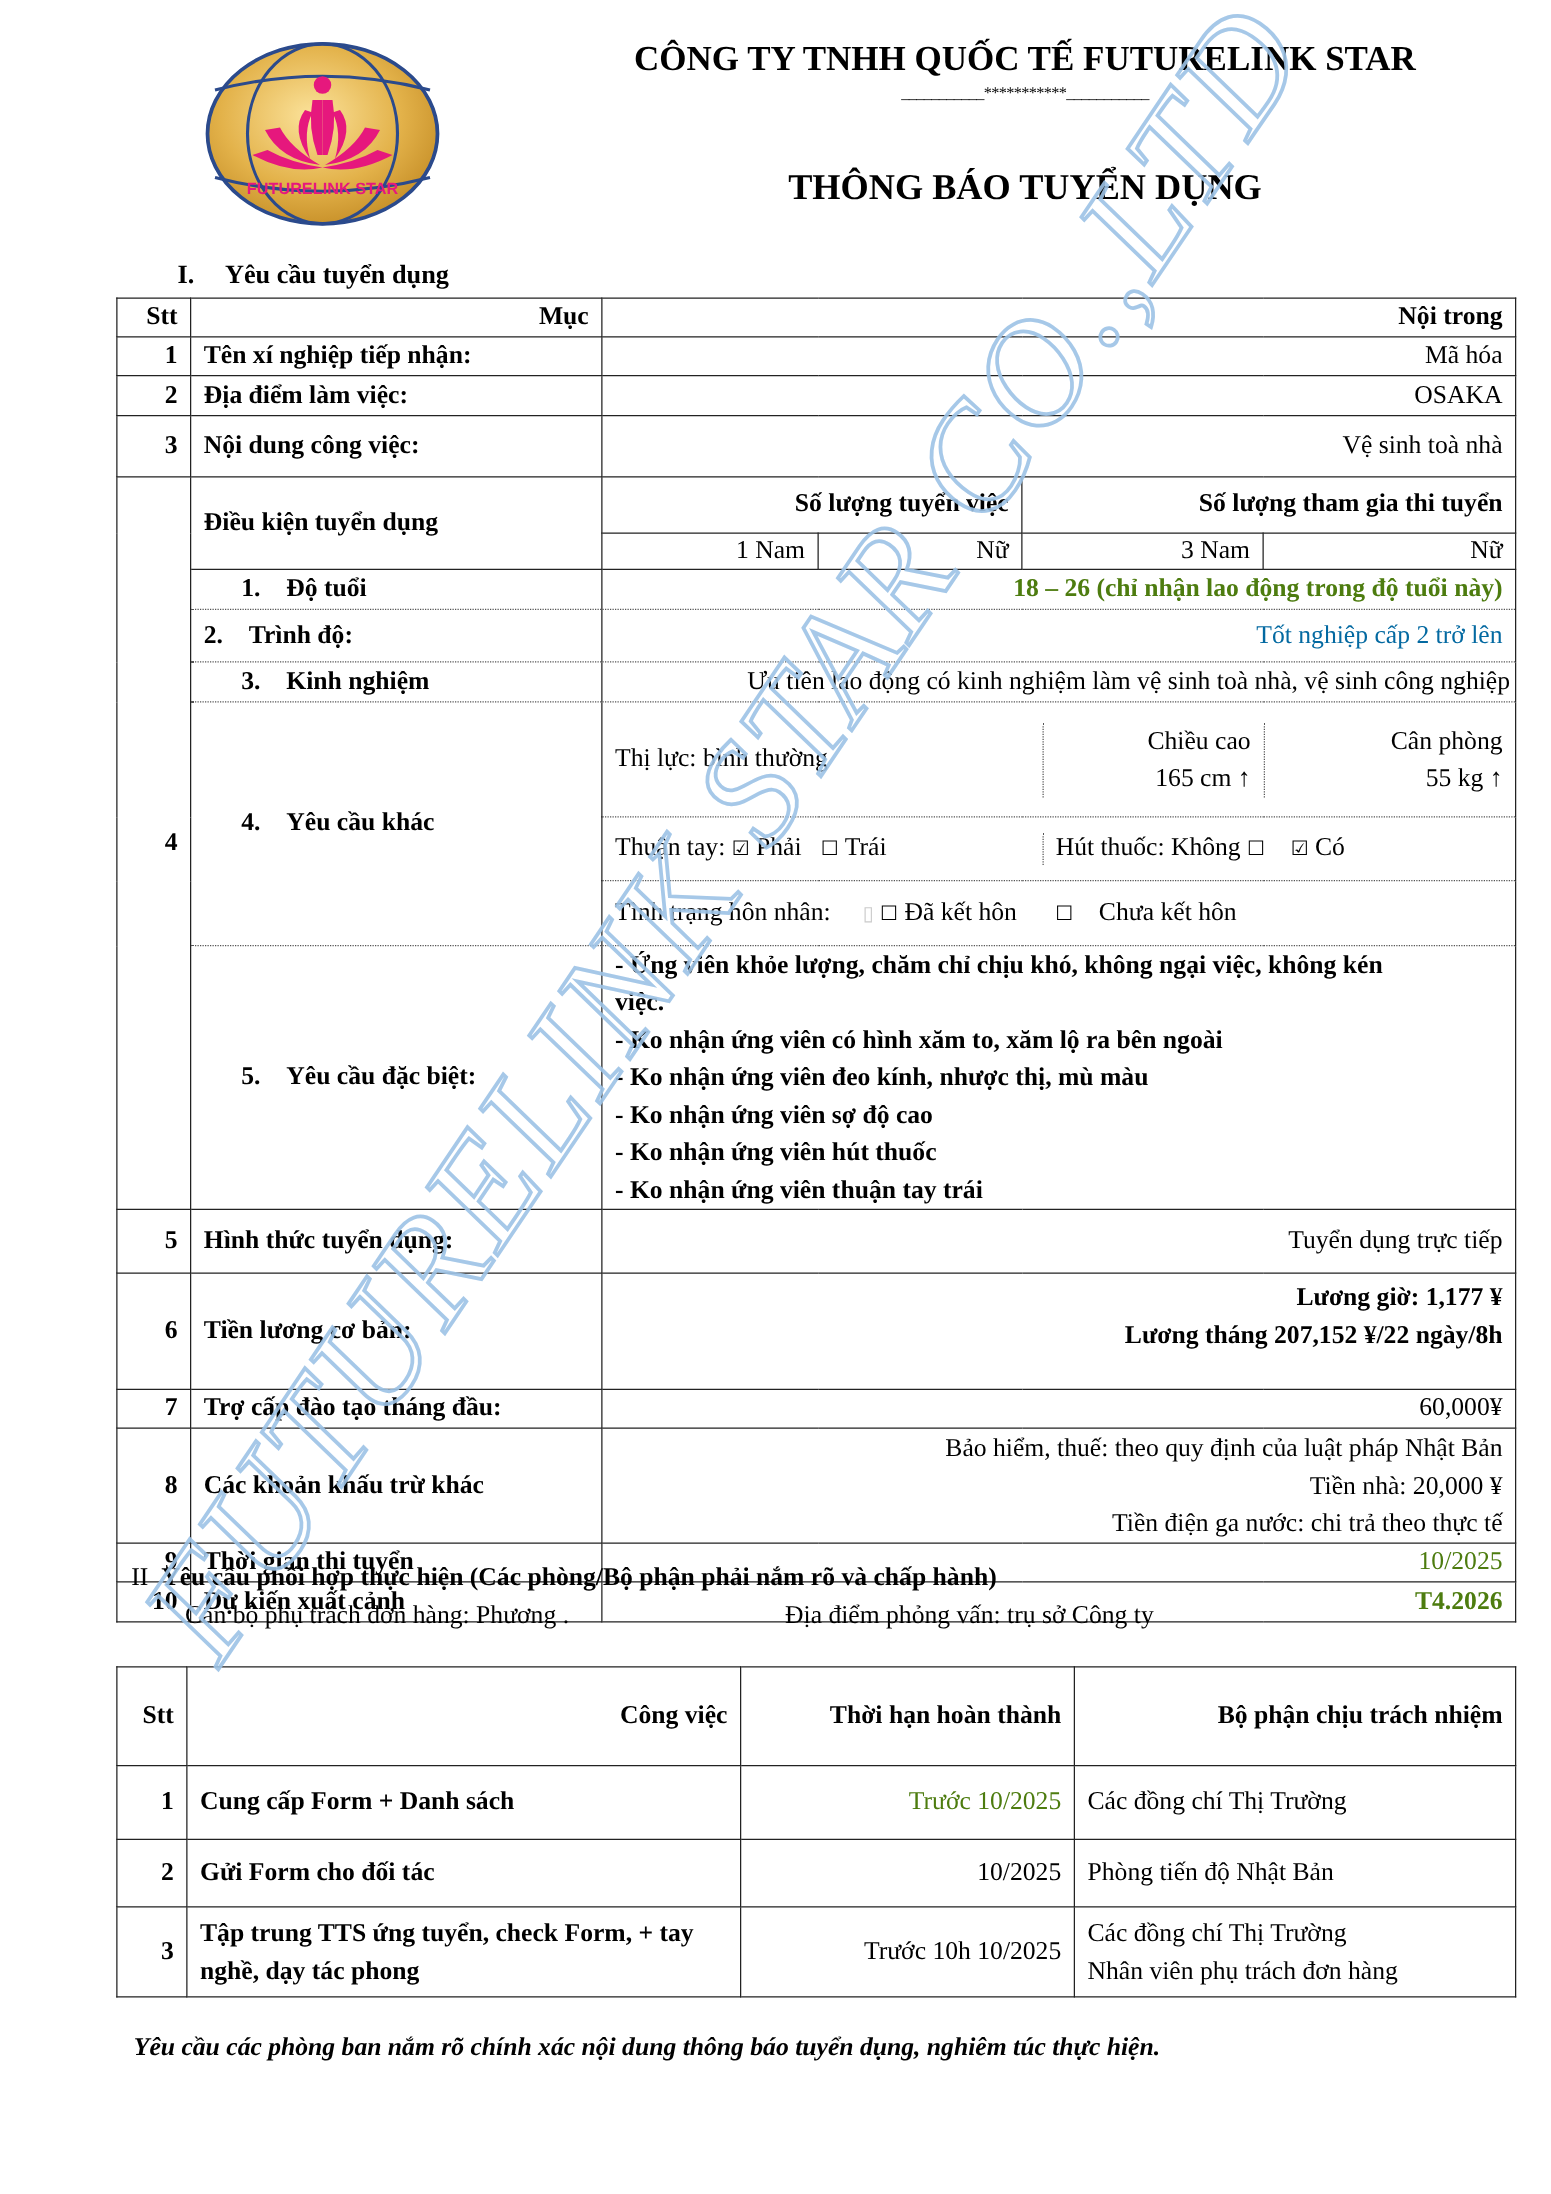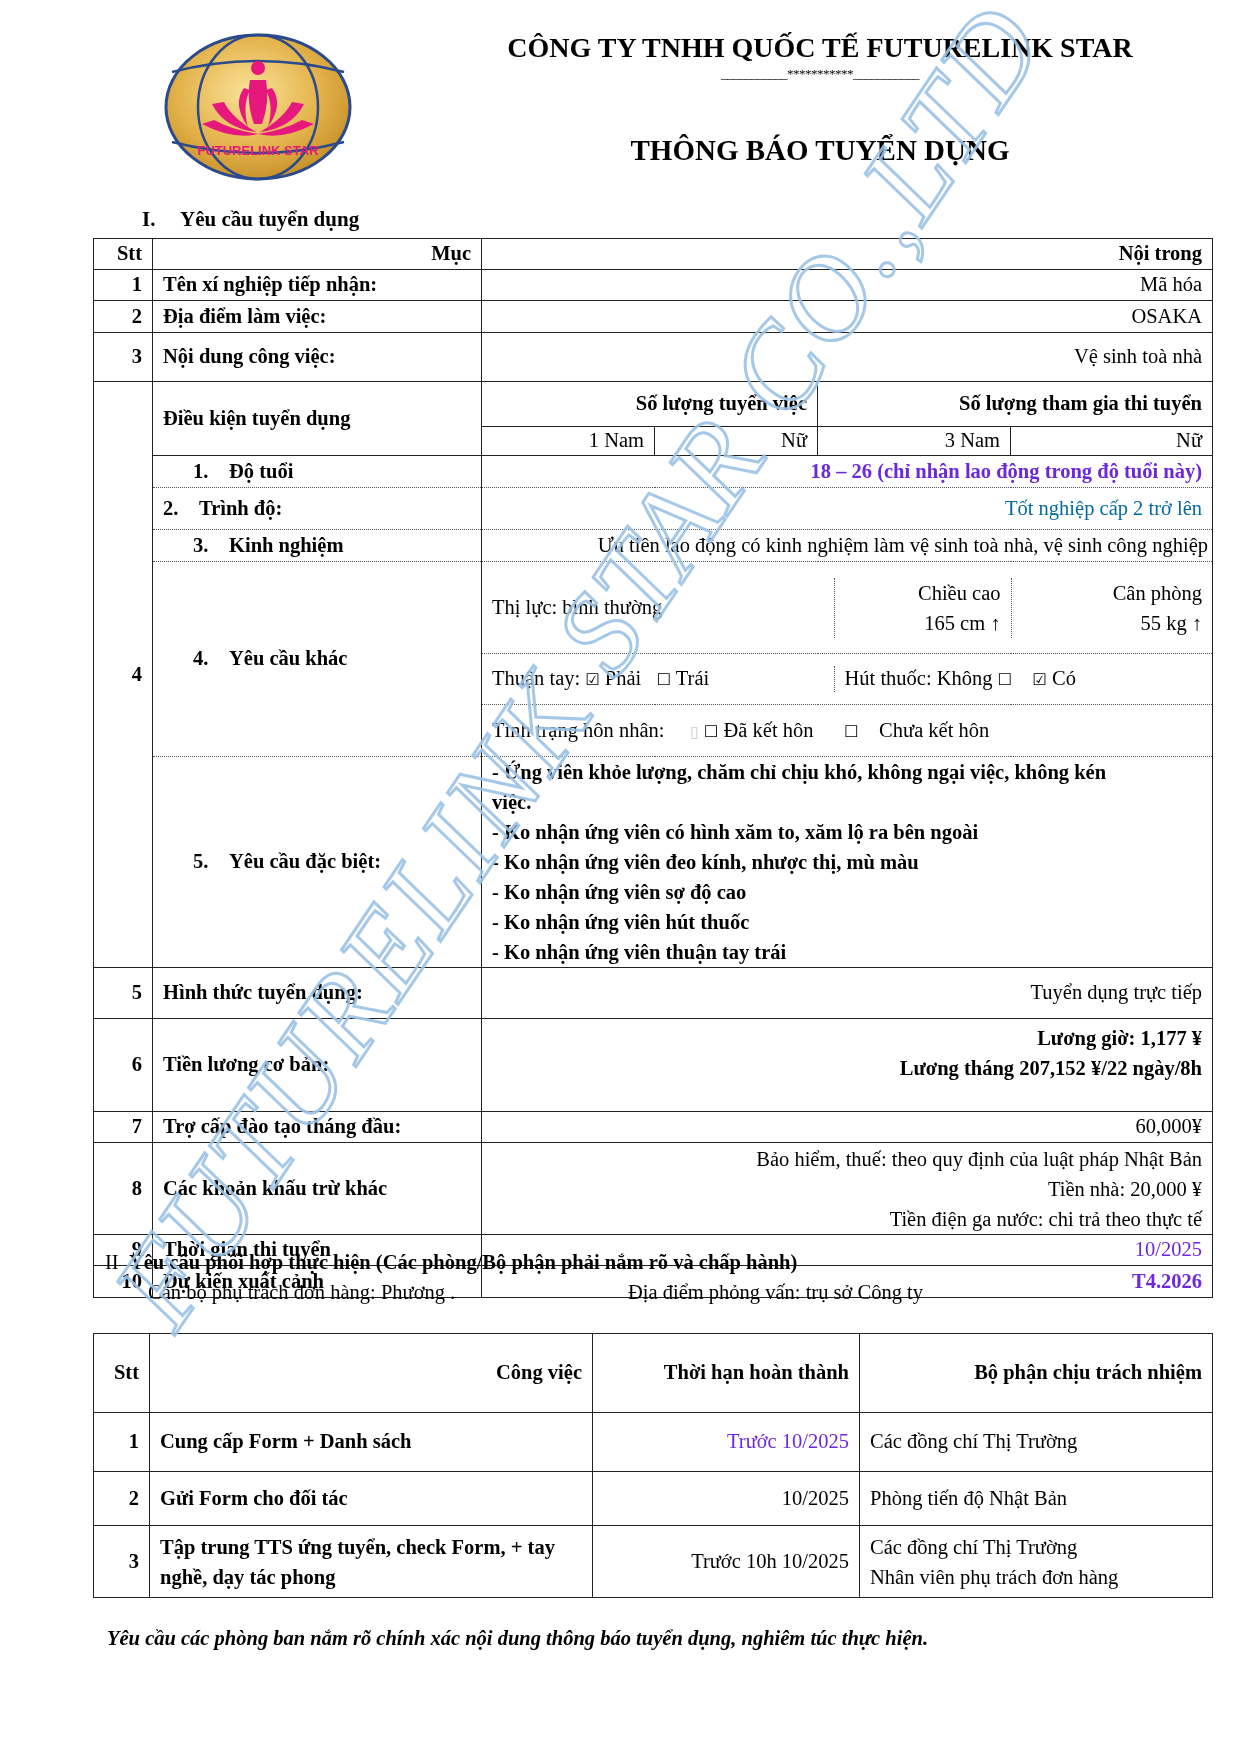--- a/index.html
+++ b/index.html
@@ -11,21 +11,21 @@
   .sep { left:560px; top:66px; width:520px; text-align:center; font-size:13px; white-space:nowrap; letter-spacing:-0.5px; }
   .title { left:460px; top:134px; width:720px; text-align:center; font-weight:bold; font-size:29px; white-space:nowrap; }
   .sec1 { left:142px; top:207px; font-size:21px; font-weight:bold; white-space:nowrap; }
   .sec1 .num { display:inline-block; width:38px; }
 
   table { border-collapse:collapse; position:absolute; table-layout:fixed; }
   td, th { border:1px solid #222; padding:0 10px; font-size:20.5px; line-height:1.25; vertical-align:middle; }
   th { font-weight:bold; }
   .b { font-weight:bold; }
   .c { text-align:right; }
-  .red { color:#6d28d9; }
+  .red { color:#4d7c0f; }
   .navy { color:#0369a1; }
   .dot-b { border-bottom:1px dotted #555; }
   .dot-t { border-top:1px dotted #555; }
 
   #t1 { left:93px; top:238px; width:1119px; }
   #t2 { left:93px; top:1333px; width:1119px; }
 
   .sub { width:100%; height:100%; border-collapse:collapse; position:static; table-layout:fixed; }
   .sub td { padding:0 10px; }
   .chk { font-family:"DejaVu Sans",sans-serif; font-size:16px; }

